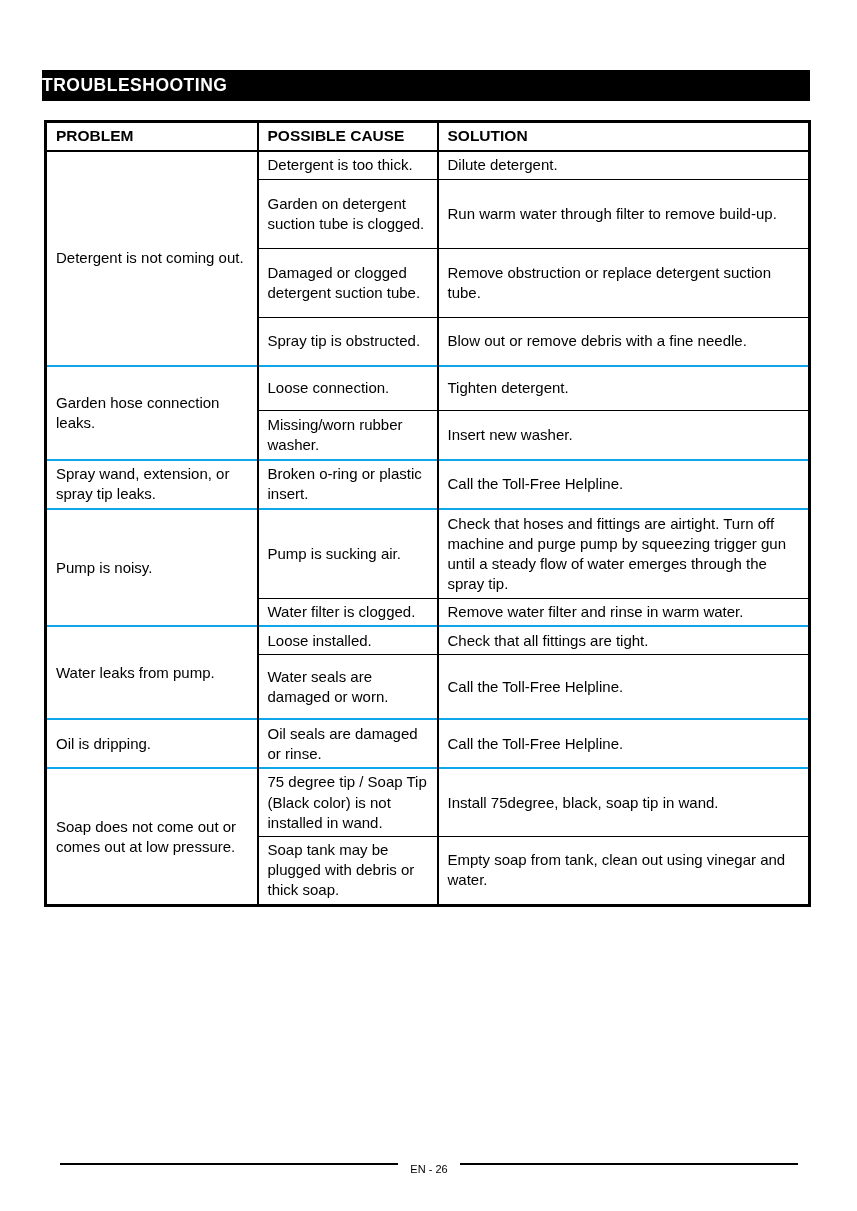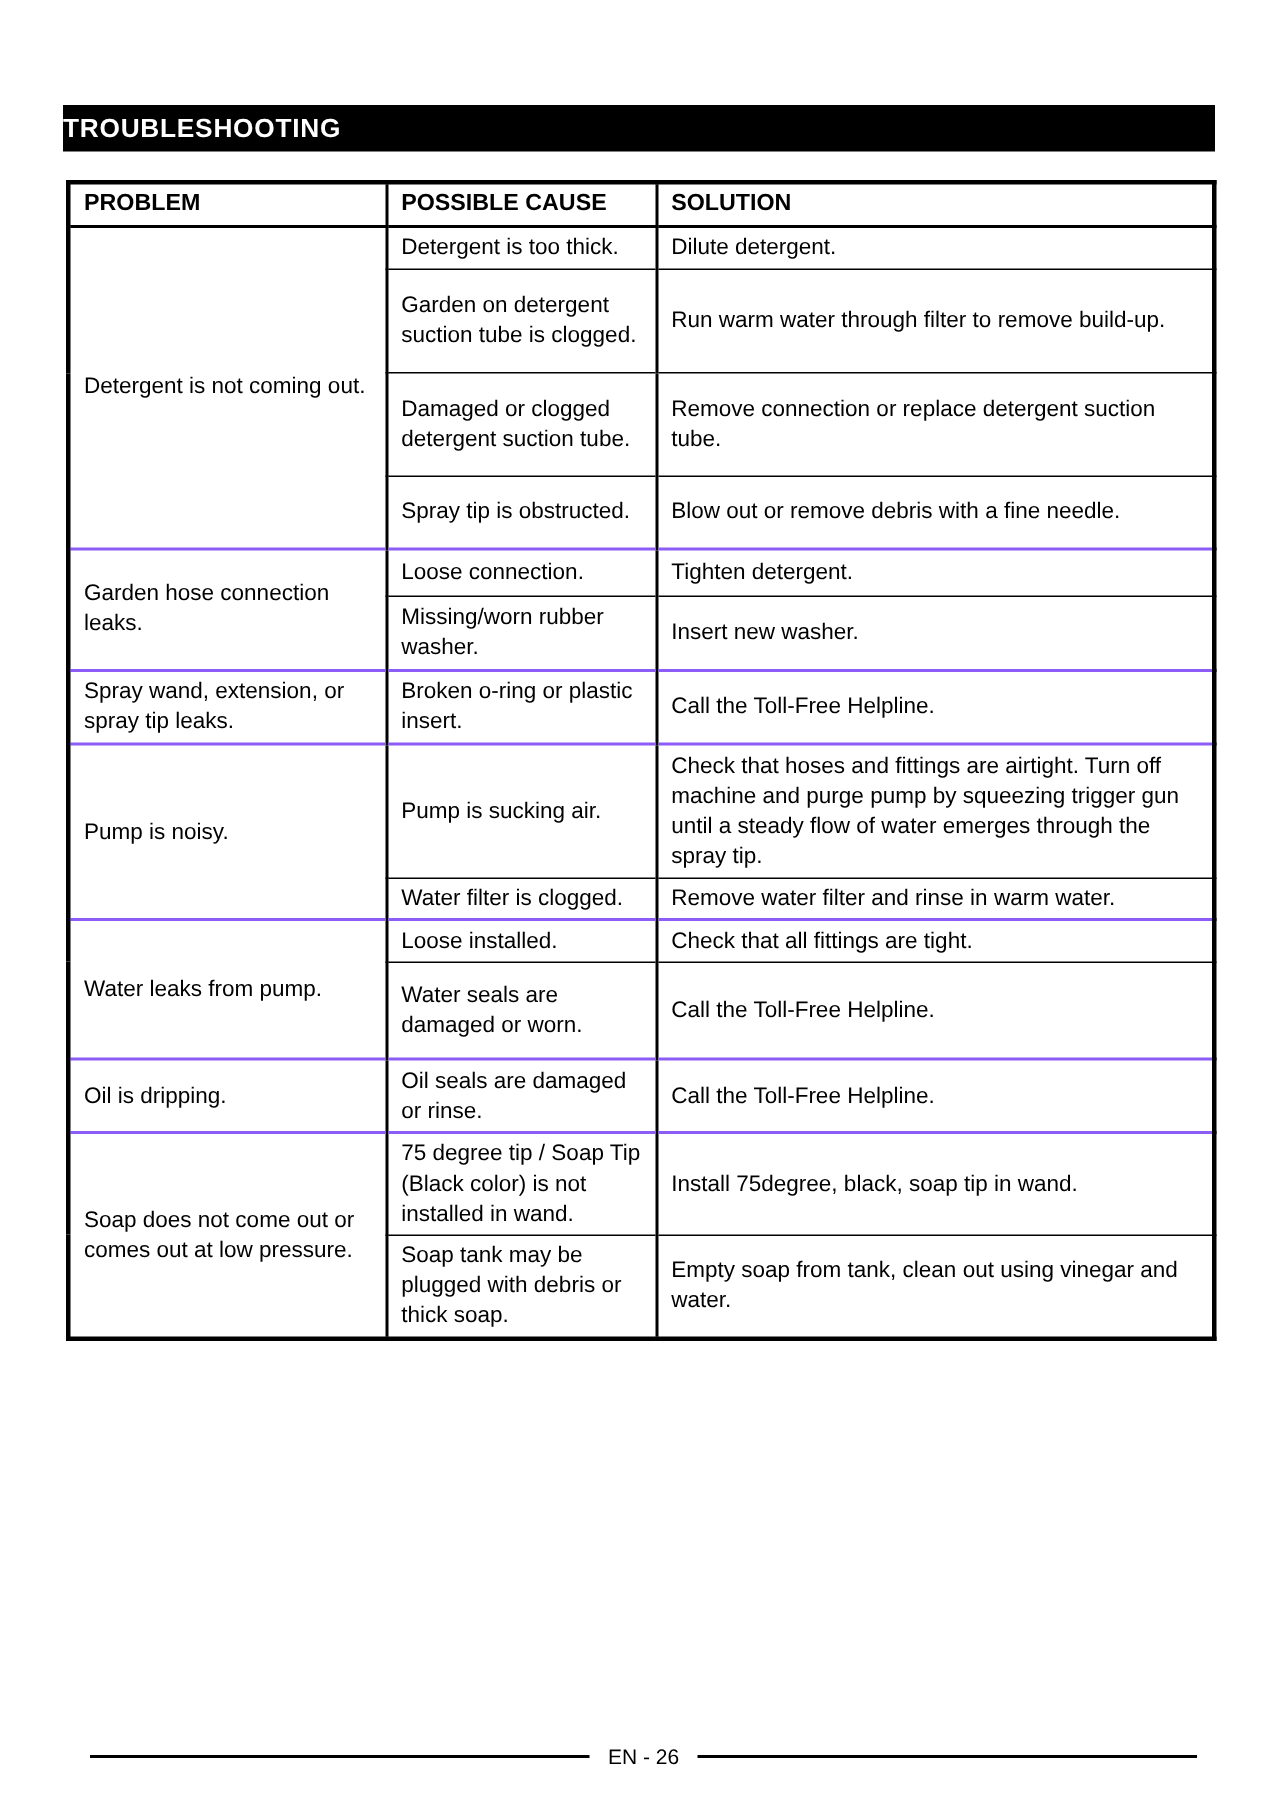--- a/index.html
+++ b/index.html
@@ -56,30 +56,30 @@
     vertical-align: middle;
     text-align: left;
     overflow: hidden;
   }
   table.troubleshooting th {
     font-size: 15.5px;
     font-weight: bold;
     border-bottom: 2px solid #000000;
   }
   table.troubleshooting tr.group-start > td {
-    border-top: 2px solid #8b5cf6;
+    border-top: 2px solid #0ea5e9;
   }
   .footer {
     position: absolute;
     left: 60px;
     top: 1163px;
     width: 738px;
     display: flex;
-    align-items: center;
-    font-size: 14px;
+    align-items: flex-start;
+    font-size: 11px;
   }
   .footer .rule {
     flex: 1;
     height: 2px;
     background: #000000;
   }
   .footer .page-num {
     padding: 0 12px;
     white-space: nowrap;
   }
@@ -111,28 +111,28 @@
       <td rowspan="4">Detergent is not coming out.</td>
       <td>Detergent is too thick.</td>
       <td>Dilute detergent.</td>
     </tr>
     <tr style="height:69px">
       <td>Garden on detergent suction tube is clogged.</td>
       <td>Run warm water through filter to remove build-up.</td>
     </tr>
     <tr style="height:69px">
       <td>Damaged or clogged detergent suction tube.</td>
-      <td>Remove connection or replace detergent suction tube.</td>
+      <td>Remove obstruction or replace detergent suction tube.</td>
     </tr>
     <tr style="height:48px">
       <td>Spray tip is obstructed.</td>
       <td>Blow out or remove debris with a fine needle.</td>
     </tr>
 
-    <tr class="group-start" style="height:32px">
+    <tr class="group-start" style="height:45px">
       <td rowspan="2">Garden hose connection leaks.</td>
       <td>Loose connection.</td>
       <td>Tighten detergent.</td>
     </tr>
     <tr style="height:49px">
       <td>Missing/worn rubber washer.</td>
       <td>Insert new washer.</td>
     </tr>
 
     <tr class="group-start" style="height:49px">

